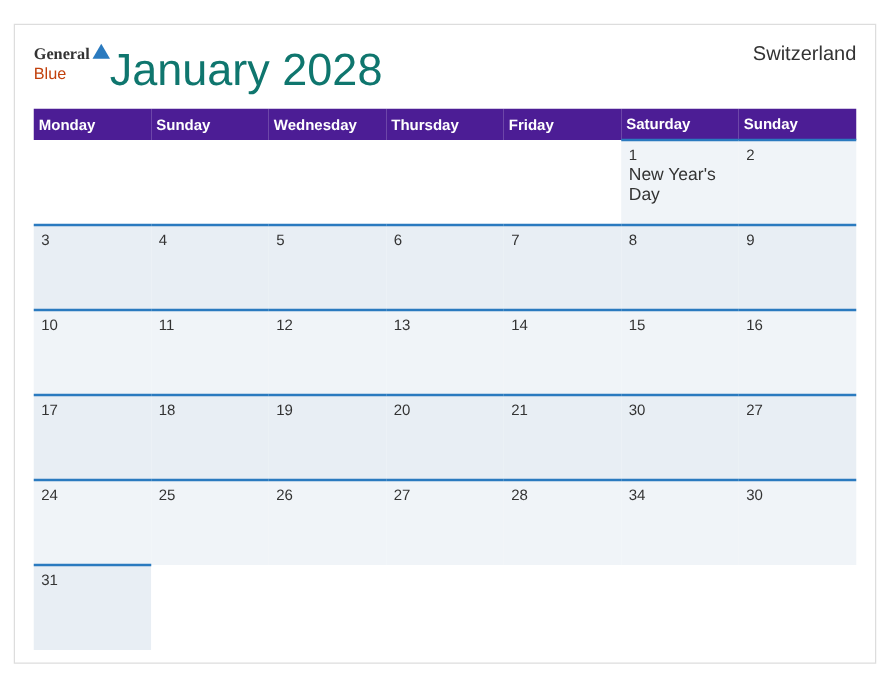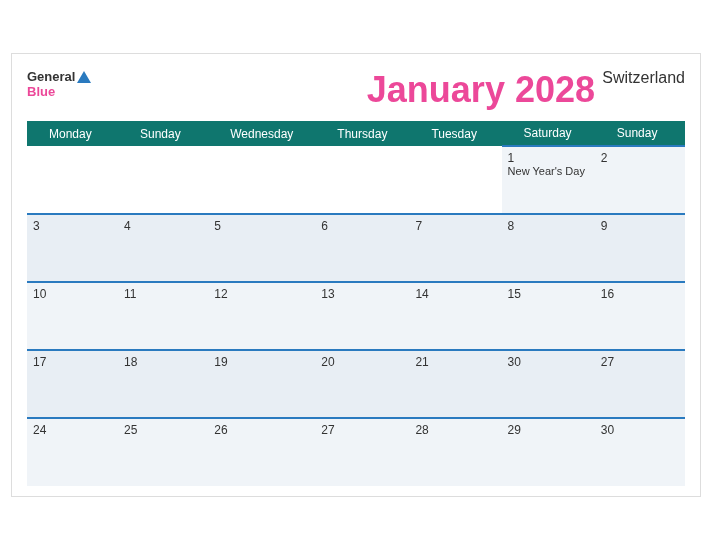--- a/index.html
+++ b/index.html
@@ -29,60 +29,60 @@
       flex-direction: column;
       align-items: flex-start;
     }
     .logo-general {
       font-size: 13px;
       font-weight: bold;
       color: #333;
     }
     .logo-blue {
       font-size: 13px;
-      font-weight: bold;
-      color: #ec4899;
+      font-weight: normal;
+      color: #c2410c;
     }
     .logo-triangle {
       display: inline-block;
       width: 0;
       height: 0;
       border-left: 7px solid transparent;
       border-right: 7px solid transparent;
       border-bottom: 12px solid #2a7abf;
       margin-left: 2px;
       vertical-align: middle;
     }
     .logo-row {
       display: flex;
-      align-items: center;
+      font-family: Liberation Serif, serif;
     }
     .calendar-title {
       font-size: 36px;
-      font-weight: bold;
-      color: #ec4899;
-      text-align: right;
+      font-weight: normal;
+      color: #0f766e;
+      text-align: left;
       flex: 1;
     }
     .country-label {
       font-size: 16px;
       color: #333;
       text-align: right;
       min-width: 90px;
     }
     .calendar-grid {
       width: 100%;
       border-collapse: collapse;
     }
     .calendar-grid th {
-      background: #0f766e;
+      background: #4c1d95;
       color: #fff;
       font-size: 12px;
-      font-weight: normal;
-      padding: 5px 22px;
+      font-weight: bold;
+      padding: 5px 4px;
       text-align: left;
       border: none;
     }
     .calendar-grid td {
       border-top: 2px solid #2a7abf;
       vertical-align: top;
       padding: 4px 6px;
       height: 68px;
       font-size: 12px;
       color: #333;
@@ -94,21 +94,21 @@
     }
     .calendar-grid tr:nth-child(even) td {
       background: #e8eef4;
     }
     .day-number {
       font-size: 12px;
       color: #333;
       display: block;
     }
     .holiday-label {
-      font-size: 11px;
+      font-size: 14px;
       color: #333;
       display: block;
       margin-top: 0;
     }
     .empty-cell {
       background: #fff !important;
       border-top: none !important;
     }
   </style>
 </head>
@@ -127,21 +127,21 @@
     <div class="country-label">Switzerland</div>
   </div>
 
   <table class="calendar-grid">
     <thead>
       <tr>
       <th>Monday</th>
           <th>Sunday</th>
           <th>Wednesday</th>
           <th>Thursday</th>
-          <th>Tuesday</th>
+          <th>Friday</th>
           <th>Saturday</th>
           <th>Sunday</th>
         </tr>
     </thead>
     <tbody id="calendar-body">
     <tr>
           <td class="empty-cell" style="background: rgb(255, 255, 255); border-top: none;"></td>
           <td class="empty-cell" style="background: rgb(255, 255, 255); border-top: none;"></td>
           <td class="empty-cell" style="background: rgb(255, 255, 255); border-top: none;"></td>
           <td class="empty-cell" style="background: rgb(255, 255, 255); border-top: none;"></td>
@@ -233,21 +233,32 @@
           <td>
             <span class="day-number">26</span>
           </td>
           <td>
             <span class="day-number">27</span>
           </td>
           <td>
             <span class="day-number">28</span>
           </td>
           <td>
-            <span class="day-number">29</span>
+            <span class="day-number">34</span>
           </td>
           <td>
             <span class="day-number">30</span>
           </td>
+        </tr>
+        <tr>
+          <td>
+            <span class="day-number">31</span>
+          </td>
+          <td class="empty-cell" style="background: rgb(255, 255, 255); border-top: none;"></td>
+          <td class="empty-cell" style="background: rgb(255, 255, 255); border-top: none;"></td>
+          <td class="empty-cell" style="background: rgb(255, 255, 255); border-top: none;"></td>
+          <td class="empty-cell" style="background: rgb(255, 255, 255); border-top: none;"></td>
+          <td class="empty-cell" style="background: rgb(255, 255, 255); border-top: none;"></td>
+          <td class="empty-cell" style="background: rgb(255, 255, 255); border-top: none;"></td>
         </tr>
       </tbody>
   </table>
 </div>
 
 </body></html>

